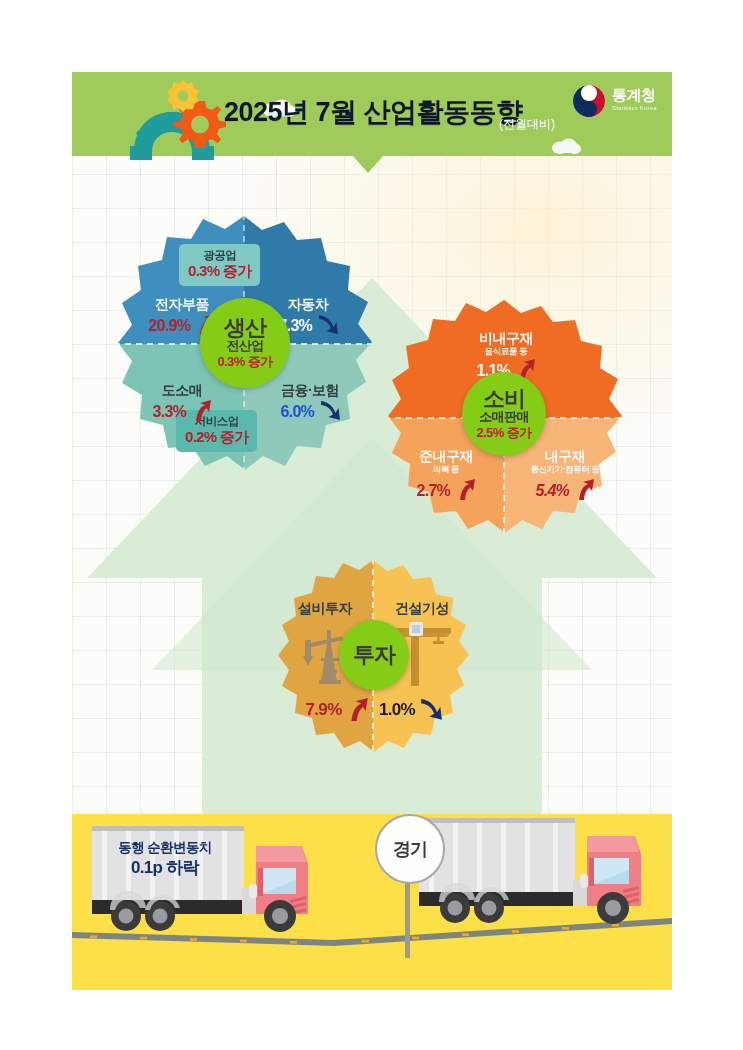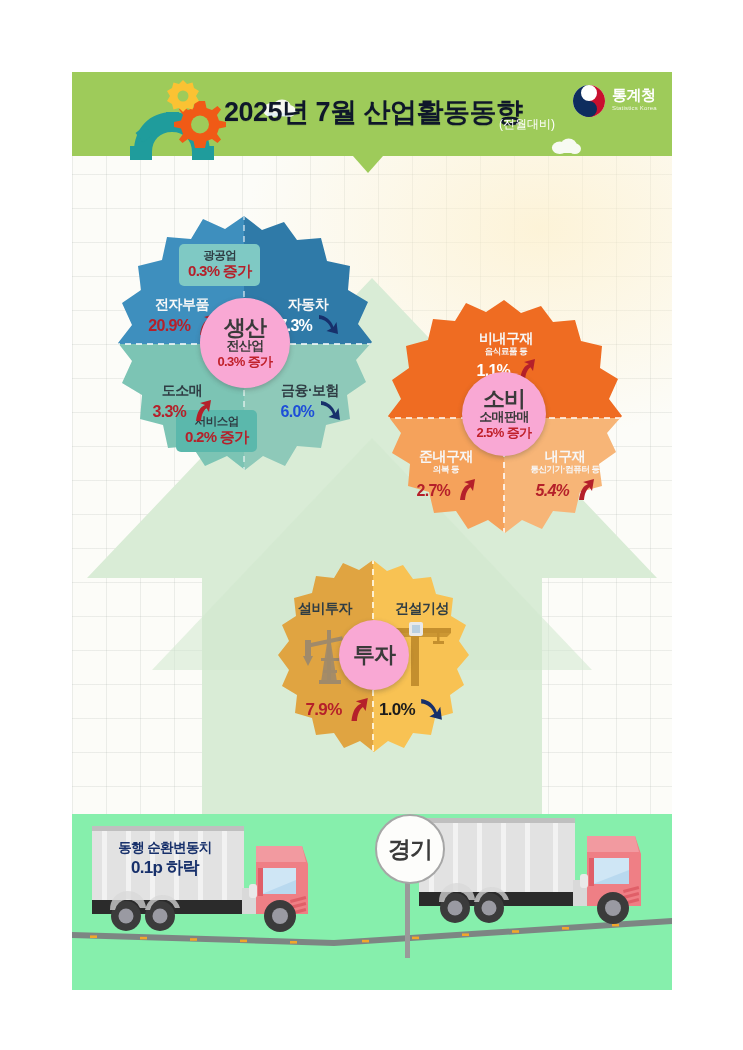--- a/index.html
+++ b/index.html
@@ -40,21 +40,21 @@
   
   .cloud{position:absolute;}
 
   
   #logo{position:absolute;left:500px;top:12px;width:95px;height:42px;}
   #logoKo{position:absolute;left:40px;top:2px;font-size:15px;font-weight:bold;color:#ffffff;letter-spacing:-.5px;}
   #logoEn{position:absolute;left:40px;top:21px;font-size:6px;color:#f2f6e6;letter-spacing:.2px;}
 
   
   .gearwrap{position:absolute;}
-  .hub{position:absolute;border-radius:50%;background:#f9a8d4;
+  .hub{position:absolute;border-radius:50%;background:#84cc16;
        box-shadow:0 2px 5px rgba(60,60,60,.30);
        display:flex;flex-direction:column;align-items:center;justify-content:center;}
   .hub .t1{font-size:22px;font-weight:bold;color:#3a3a3a;line-height:1.05;letter-spacing:-1px;}
   .hub .t2{font-size:13px;font-weight:bold;color:#3a3a3a;line-height:1.15;letter-spacing:-.6px;}
   .hub .t3{font-size:13px;font-weight:bold;color:#c0202a;line-height:1.2;letter-spacing:-.6px;}
 
   .qlabel{position:absolute;text-align:center;white-space:nowrap;}
   .qname{font-size:14px;font-weight:bold;color:#2f3d44;letter-spacing:-.5px;line-height:1.15;}
   .qname.light{color:#f7f7f7;}
   .qsub{font-size:8.5px;font-weight:bold;color:#2f3d44;letter-spacing:-.4px;line-height:1.2;}
@@ -64,30 +64,30 @@
   .qval.down{color:#1d4ed8;}
   .qval.lightdown{color:#ffffff;}
   .arrw{display:inline-block;vertical-align:middle;margin-left:1px;}
 
   
   .pill{position:absolute;border-radius:5px;text-align:center;padding:4px 9px 5px;white-space:nowrap;}
   .pill .pn{font-size:11.5px;font-weight:bold;color:#2f3d44;letter-spacing:-.5px;line-height:1.25;}
   .pill .pv{font-size:15px;font-weight:bold;color:#b5202a;letter-spacing:-.7px;line-height:1.25;}
 
   
-  #scene{position:absolute;left:0;top:742px;width:600px;height:176px;background:#86efac;}
+  #scene{position:absolute;left:0;top:742px;width:600px;height:176px;background:#fde047;}
   .truck{position:absolute;}
   .boxtext{position:absolute;text-align:center;white-space:nowrap;}
   .bt1{font-size:13.5px;font-weight:bold;letter-spacing:-.6px;line-height:1.3;}
   .bt2{font-size:17px;font-weight:bold;letter-spacing:-.7px;line-height:1.3;}
   .navy{color:#17306b;} .red{color:#c0202a;}
   #signPost{position:absolute;left:333px;top:791px;width:5px;height:95px;background:#9a9a9a;}
   #signPlate{position:absolute;left:303px;top:742px;width:66px;height:66px;border-radius:50%;
      background:#fdfdfb;border:2.5px solid #a6a6a6;display:flex;align-items:center;justify-content:center;}
-  #signPlate span{font-size:23px;font-weight:bold;color:#3a3a3a;letter-spacing:-1px;}
+  #signPlate span{font-size:18px;font-weight:bold;color:#3a3a3a;letter-spacing:-1px;}
 </style>
 </head>
 <body>
 
 <div id="canvas">
  <div id="content">
 
   <div id="gridbg"></div>
   <div id="warmwash"></div>
 

